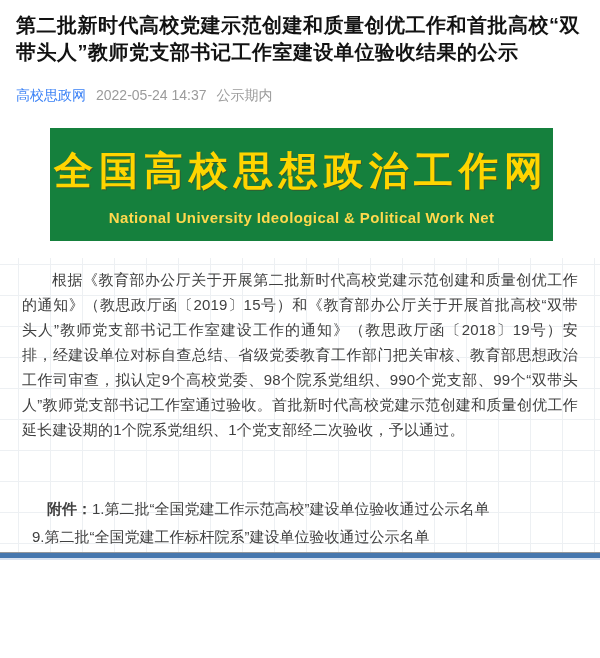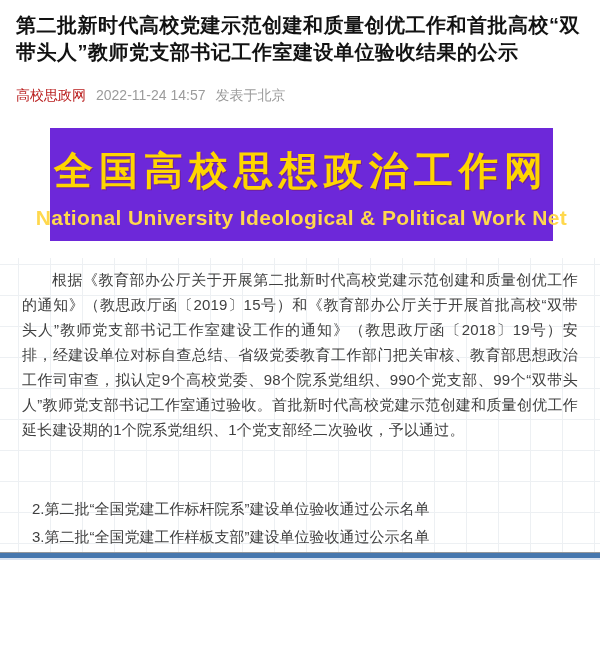--- a/index.html
+++ b/index.html
@@ -14,37 +14,37 @@
   .article-title {
     position:absolute; left:16px; top:12px; width:574px;
     font-size:20px; line-height:27px; font-weight:bold;
     color:#121212; letter-spacing:0.5px;
   }
   .meta-row {
     position:absolute; left:16px; top:86px; width:560px;
     font-size:14px; line-height:18px; color:#9b9b9b;
     display:flex; align-items:center; gap:10px; white-space:nowrap;
   }
-  .account-name { color:#b91c1c; cursor:pointer; }
+  .account-name { color:#3b82f6; cursor:pointer; }
 
   
   .banner {
     position:absolute; left:50px; top:128px; width:503px; height:113px;
-    background:#6d28d9;
+    background:#15803d;
     display:flex; flex-direction:column; align-items:center; justify-content:center;
     padding-top:6px;
   }
   .banner-cn {
     color:#ffd500; font-size:39px; line-height:46px; font-weight:bold;
     font-family:"DejaVu Serif","Liberation Serif",serif;
     letter-spacing:6px; white-space:nowrap;
     text-shadow:1px 1px 0 rgba(120,20,20,0.35);
   }
   .banner-en {
-    color:#ffd84d; font-size:21px; line-height:22px; font-weight:bold;
+    color:#ffd84d; font-size:15px; line-height:22px; font-weight:bold;
     letter-spacing:0.4px; white-space:nowrap; margin-top:14px;
   }
 
   
   .body-area {
     position:absolute; left:0; top:258px; width:600px; height:411px;
     background-image:
       linear-gradient(to right, #edf0f3 1px, transparent 1px),
       linear-gradient(to bottom, #edf0f3 1px, transparent 1px);
     background-size:32px 31px;
@@ -74,35 +74,38 @@
 </style>
 </head>
 <body>
 
 <div class="screen">
 
   <h1 class="article-title">第二批新时代高校党建示范创建和质量创优工作和首批高校“双带头人”教师党支部书记工作室建设单位验收结果的公示</h1>
 
   <div class="meta-row">
     <span class="account-name">高校思政网</span>
-    <span>2022-11-24 14:57</span>
-    <span>发表于北京</span>
+    <span>2022-05-24 14:37</span>
+    <span>公示期内</span>
   </div>
 
   <div class="banner">
     <div class="banner-cn">全国高校思想政治工作网</div>
     <div class="banner-en">National University Ideological &amp; Political Work Net</div>
   </div>
 
   <div class="body-area">
     <p class="para">根据《教育部办公厅关于开展第二批新时代高校党建示范创建和质量创优工作的通知》（教思政厅函〔2019〕15号）和《教育部办公厅关于开展首批高校“双带头人”教师党支部书记工作室建设工作的通知》（教思政厅函〔2018〕19号）安排，经建设单位对标自查总结、省级党委教育工作部门把关审核、教育部思想政治工作司审查，拟认定9个高校党委、98个院系党组织、990个党支部、99个“双带头人”教师党支部书记工作室通过验收。首批新时代高校党建示范创建和质量创优工作延长建设期的1个院系党组织、1个党支部经二次验收，予以通过。</p>
 
     <div class="attachments">
+      <div class="att-line first">
+        <span class="att-label">附件：</span><span>1.第二批“全国党建工作示范高校”建设单位验收通过公示名单</span>
+      </div>
       <div class="att-line">
-        <span>2.第二批“全国党建工作标杆院系”建设单位验收通过公示名单</span>
+        <span>9.第二批“全国党建工作标杆院系”建设单位验收通过公示名单</span>
       </div>
       <div class="att-line">
         <span>3.第二批“全国党建工作样板支部”建设单位验收通过公示名单</span>
       </div>
     </div>
   </div>
 
   <div class="bottom-bar">
     <div class="line"></div>
     <div class="blue"></div>

